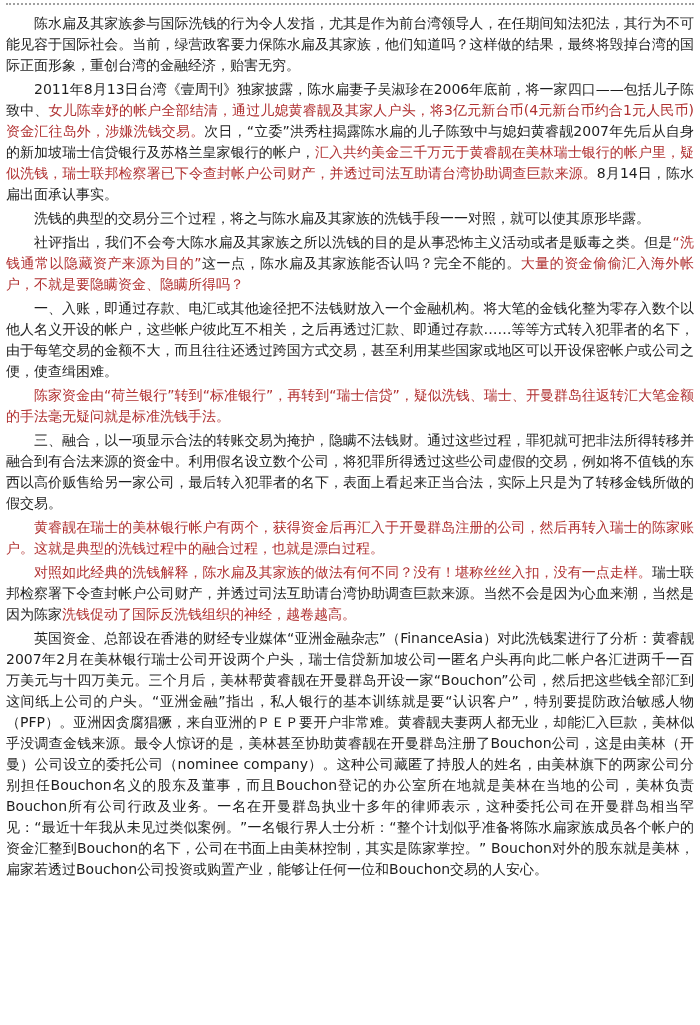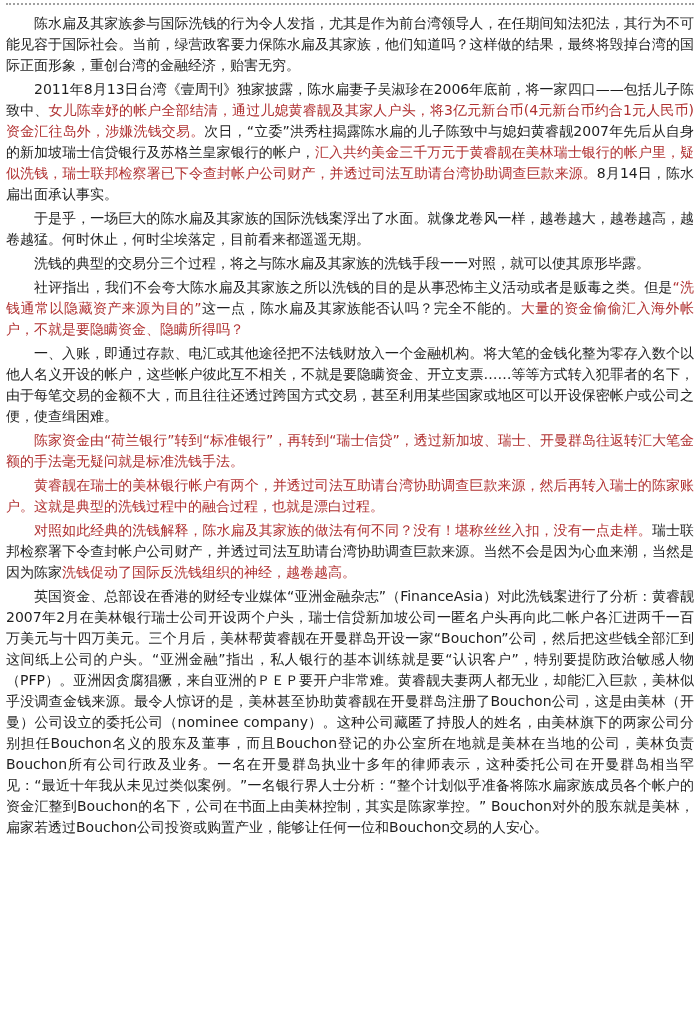--- a/index.html
+++ b/index.html
@@ -41,22 +41,22 @@
   }
 </style>
 </head>
 <body>
 
 <div class="page">
   <div class="divider"></div>
   <div class="article">
       <p class="para"><span class="">陈水扁及其家族参与国际洗钱的行为令人发指，尤其是作为前台湾领导人，在任期间知法犯法，其行为不可能见容于国际社会。当前，绿营政客要力保陈水扁及其家族，他们知道吗？这样做的结果，最终将毁掉台湾的国际正面形象，重创台湾的金融经济，贻害无穷。</span></p>
       <p class="para"><span class="">2011年8月13日台湾《壹周刊》独家披露，陈水扁妻子吴淑珍在2006年底前，将一家四口——包括儿子陈致中、</span><span class="red">女儿陈幸妤的帐户全部结清，通过儿媳黄睿靓及其家人户头，将3亿元新台币(4元新台币约合1元人民币)资金汇往岛外，涉嫌洗钱交易。</span><span class="">次日，“立委”洪秀柱揭露陈水扁的儿子陈致中与媳妇黄睿靓2007年先后从自身的新加坡瑞士信贷银行及苏格兰皇家银行的帐户，</span><span class="red">汇入共约美金三千万元于黄睿靓在美林瑞士银行的帐户里，疑似洗钱，瑞士联邦检察署已下令查封帐户公司财产，并透过司法互助请台湾协助调查巨款来源。</span><span class="">8月14日，陈水扁出面承认事实。</span></p>
-      <p class="para"><span class="">于是乎，一场巨大的陈水扁及其家族的国际洗钱案浮出了水面。就像龙卷风一样，越卷越大，越卷越高，越卷越猛。何时休止，何时尘埃落定，目前看来都遥遥无期。</span></p>
       <p class="para"><span class="">洗钱的典型的交易分三个过程，将之与陈水扁及其家族的洗钱手段一一对照，就可以使其原形毕露。</span></p>
       <p class="para"><span class="">社评指出，我们不会夸大陈水扁及其家族之所以洗钱的目的是从事恐怖主义活动或者是贩毒之类。但是</span><span class="red">“洗钱通常以隐藏资产来源为目的”</span><span class="">这一点，陈水扁及其家族能否认吗？完全不能的。</span><span class="red">大量的资金偷偷汇入海外帐户，不就是要隐瞒资金、隐瞒所得吗？</span></p>
-      <p class="para"><span class="">一、入账，即通过存款、电汇或其他途径把不法钱财放入一个金融机构。将大笔的金钱化整为零存入数个以他人名义开设的帐户，这些帐户彼此互不相关，不就是要隐瞒资金、开立支票……等等方式转入犯罪者的名下，由于每笔交易的金额不大，而且往往还透过跨国方式交易，甚至利用某些国家或地区可以开设保密帐户或公司之便，使查缉困难。</span></p>
-      <p class="para"><span class="red">陈家资金由“荷兰银行”转到“标准银行”，再转到“瑞士信贷”，透过新加坡、瑞士、开曼群岛往返转汇大笔金额的手法毫无疑问就是标准洗钱手法。</span></p>
-      <p class="para"><span class="red">黄睿靓在瑞士的美林银行帐户有两个，并透过司法互助请台湾协助调查巨款来源，然后再转入瑞士的陈家账户。这就是典型的洗钱过程中的融合过程，也就是漂白过程。</span></p>
+      <p class="para"><span class="">一、入账，即通过存款、电汇或其他途径把不法钱财放入一个金融机构。将大笔的金钱化整为零存入数个以他人名义开设的帐户，这些帐户彼此互不相关，之后再透过汇款、即通过存款……等等方式转入犯罪者的名下，由于每笔交易的金额不大，而且往往还透过跨国方式交易，甚至利用某些国家或地区可以开设保密帐户或公司之便，使查缉困难。</span></p>
+      <p class="para"><span class="red">陈家资金由“荷兰银行”转到“标准银行”，再转到“瑞士信贷”，疑似洗钱、瑞士、开曼群岛往返转汇大笔金额的手法毫无疑问就是标准洗钱手法。</span></p>
+      <p class="para"><span class="">三、融合，以一项显示合法的转账交易为掩护，隐瞒不法钱财。通过这些过程，罪犯就可把非法所得转移并融合到有合法来源的资金中。利用假名设立数个公司，将犯罪所得透过这些公司虚假的交易，例如将不值钱的东西以高价贩售给另一家公司，最后转入犯罪者的名下，表面上看起来正当合法，实际上只是为了转移金钱所做的假交易。</span></p>
+      <p class="para"><span class="red">黄睿靓在瑞士的美林银行帐户有两个，获得资金后再汇入于开曼群岛注册的公司，然后再转入瑞士的陈家账户。这就是典型的洗钱过程中的融合过程，也就是漂白过程。</span></p>
       <p class="para"><span class="red">对照如此经典的洗钱解释，陈水扁及其家族的做法有何不同？没有！堪称丝丝入扣，没有一点走样。</span><span class="">瑞士联邦检察署下令查封帐户公司财产，并透过司法互助请台湾协助调查巨款来源。当然不会是因为心血来潮，当然是因为陈家</span><span class="red">洗钱促动了国际反洗钱组织的神经，越卷越高。</span></p>
       <p class="para"><span class="">英国资金、总部设在香港的财经专业媒体“亚洲金融杂志”（FinanceAsia）对此洗钱案进行了分析：黄睿靓2007年2月在美林银行瑞士公司开设两个户头，瑞士信贷新加坡公司一匿名户头再向此二帐户各汇进两千一百万美元与十四万美元。三个月后，美林帮黄睿靓在开曼群岛开设一家“Bouchon”公司，然后把这些钱全部汇到这间纸上公司的户头。“亚洲金融”指出，私人银行的基本训练就是要“认识客户”，特别要提防政治敏感人物（PFP）。亚洲因贪腐猖獗，来自亚洲的ＰＥＰ要开户非常难。黄睿靓夫妻两人都无业，却能汇入巨款，美林似乎没调查金钱来源。最令人惊讶的是，美林甚至协助黄睿靓在开曼群岛注册了Bouchon公司，这是由美林（开曼）公司设立的委托公司（nominee  company）。这种公司藏匿了持股人的姓名，由美林旗下的两家公司分别担任Bouchon名义的股东及董事，而且Bouchon登记的办公室所在地就是美林在当地的公司，美林负责Bouchon所有公司行政及业务。一名在开曼群岛执业十多年的律师表示，这种委托公司在开曼群岛相当罕见：“最近十年我从未见过类似案例。”一名银行界人士分析：“整个计划似乎准备将陈水扁家族成员各个帐户的资金汇整到Bouchon的名下，公司在书面上由美林控制，其实是陈家掌控。”  Bouchon对外的股东就是美林，扁家若透过Bouchon公司投资或购置产业，能够让任何一位和Bouchon交易的人安心。</span></p>
     </div>
 </div>
 
 </body></html>

